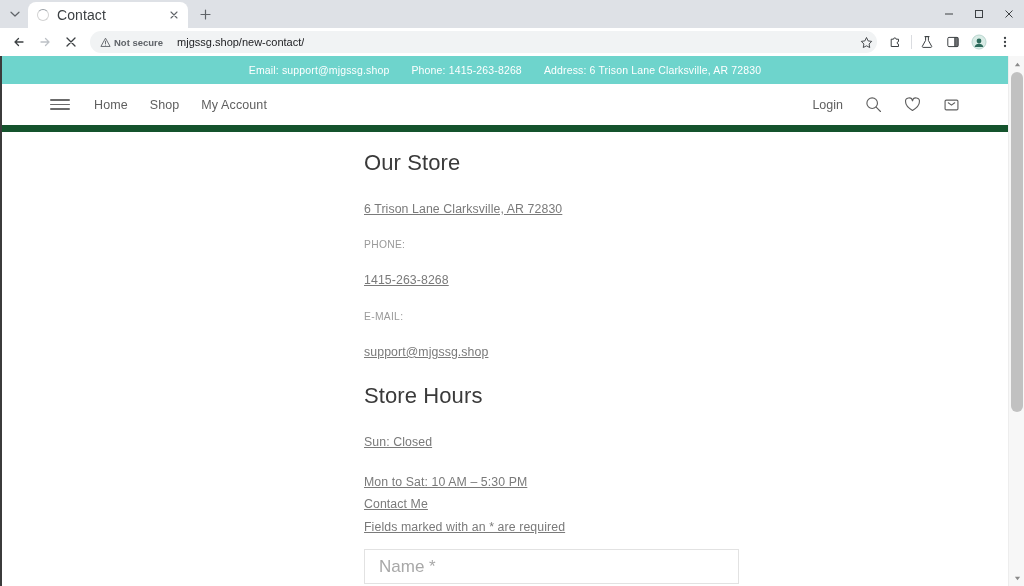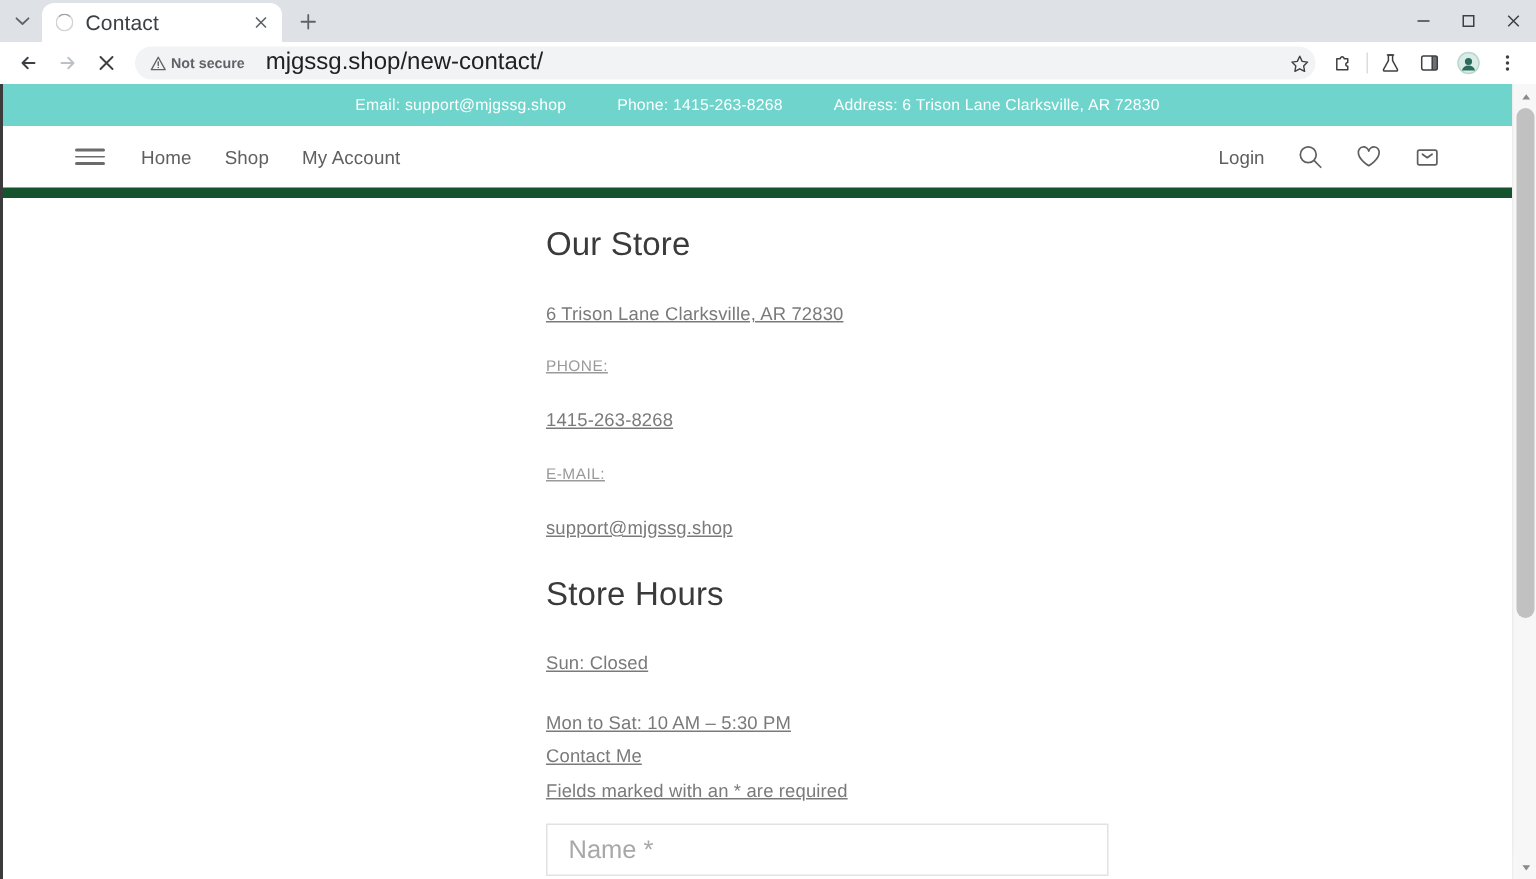--- a/index.html
+++ b/index.html
@@ -134,21 +134,21 @@
     flex: 0 0 auto;
     cursor: pointer;
   }
   .notsecure-label {
     font-size: 9.5px;
     color: #5f6368;
     font-weight: bold;
     white-space: nowrap;
   }
   .url {
-    font-size: 16px;
+    font-size: 11px;
     color: #202124;
     margin-left: 8px;
     white-space: nowrap;
     overflow: hidden;
     text-overflow: ellipsis;
   }
   .bmstar {
     width: 22px; height: 22px;
     display: flex; align-items: center; justify-content: center;
     margin-left: -28px;
@@ -185,21 +185,21 @@
     height: 28px;
     background: #6ed4cc;
     display: flex;
     align-items: center;
     justify-content: center;
     gap: 0;
   }
   .topbar-inner {
     display: flex;
     align-items: flex-end;
-    gap: 34px;
+    gap: 22px;
     font-size: 10.5px;
     color: #ffffff;
     letter-spacing: .15px;
   }
 
   
   .siteheader {
     height: 48px;
     display: flex;
     align-items: center;
@@ -270,21 +270,20 @@
     line-height: 1.5;
     margin-bottom: 21px;
     letter-spacing: .1px;
     text-decoration: underline;
   }
   p.label {
     font-size: 10.3px;
     color: #9a9a9a;
     letter-spacing: .3px;
     margin-bottom: 21px;
-    text-decoration: underline;
   }
   p.tight { margin-bottom: 4px; }
   .form { margin-top: 13px; }
   .field {
     width: 375px;
     height: 35px;
     border: 1px solid #e2e2e2;
     background: #ffffff;
     display: flex;
     align-items: center;

